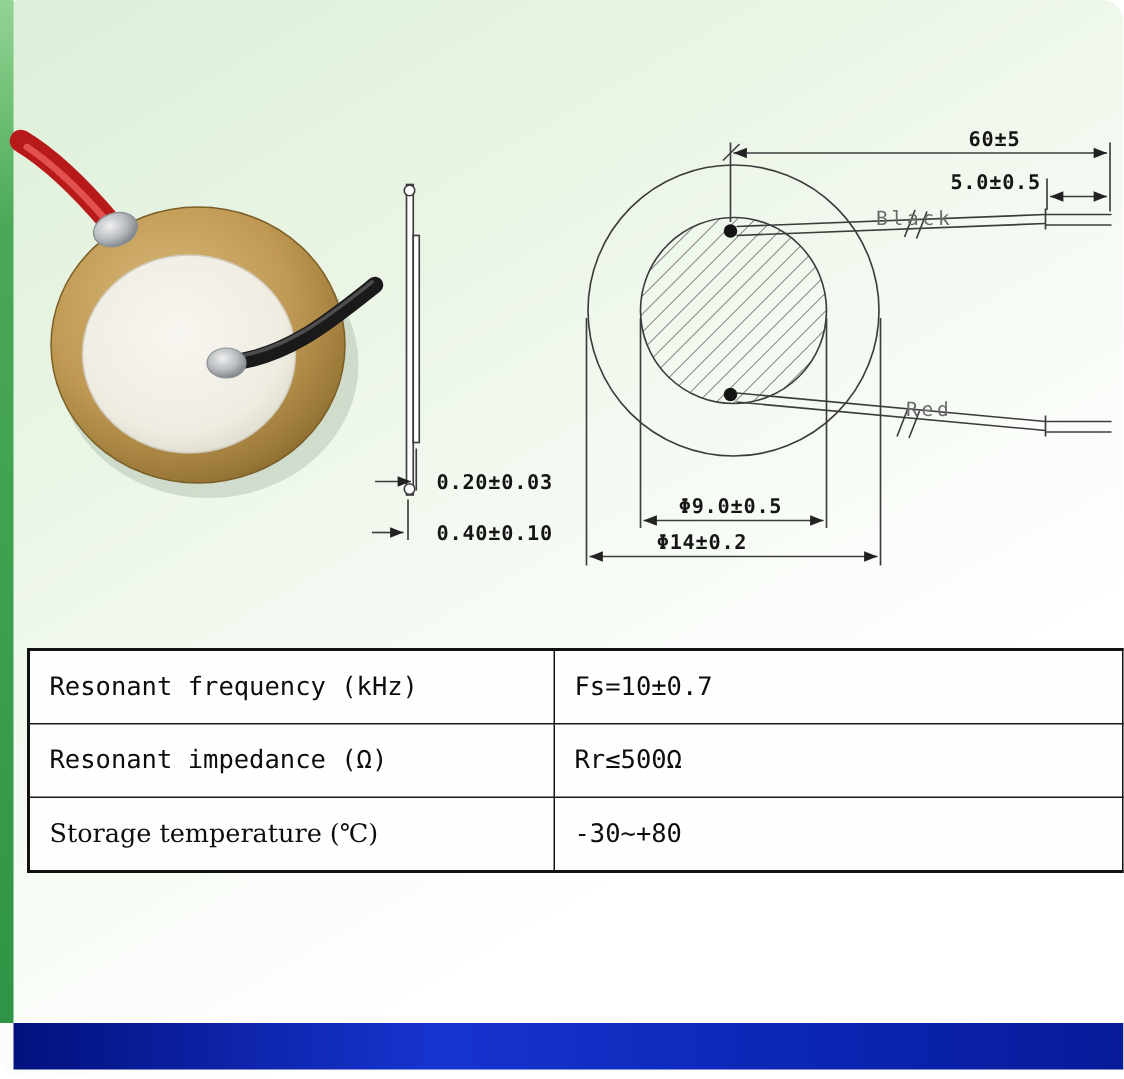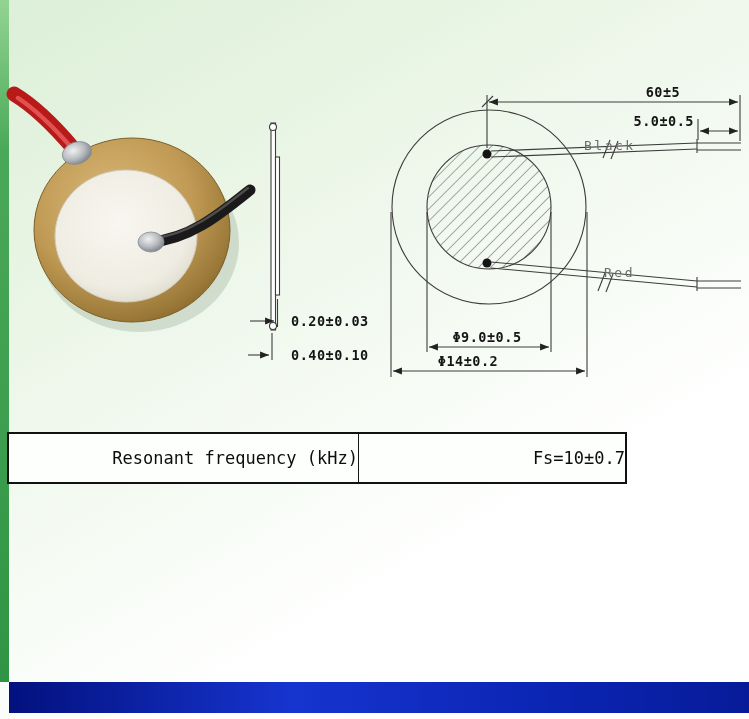--- a/index.html
+++ b/index.html
@@ -4,43 +4,43 @@
 <style>
   html,body { margin:0; padding:0; }
   body {
     width:749px; height:719px; position:relative; overflow:hidden;
     background:#ffffff;
     font-family:"DejaVu Sans Mono","DejaVu Sans",monospace;
   }
   .page {
     position:absolute; left:0; top:0; width:749px; height:719px;
     background:linear-gradient(150deg,#dcefd8 0%,#e7f4e2 22%,#f4faf2 48%,#ffffff 72%,#ffffff 100%);
+    border-radius:14px;
   }
   .accent-strip {
     position:absolute; left:0; top:0; width:9px; height:682px;
     background:linear-gradient(180deg,#93d493 0%,#4aa958 22%,#2f9445 100%);
   }
   .footer-bar {
     position:absolute; left:9px; top:682px; width:740px; height:31px;
     background:linear-gradient(90deg,#03117e 0%,#1634cf 38%,#0b25b4 72%,#071b99 100%);
   }
   svg.art { position:absolute; left:0; top:0; }
   text.dim {
     font-family:"DejaVu Sans Mono",monospace; font-size:13.5px; font-weight:bold;
     fill:#151515; letter-spacing:0.5px;
   }
   text.wlabel {
     font-family:"DejaVu Sans Mono",monospace; font-size:13px;
     fill:#6b6b6b; letter-spacing:2.5px;
   }
   table.spec {
-    position:absolute; left:7px; top:432px; width:620px;
+    position:absolute; left:18px; top:432px; width:732px;
     border-collapse:collapse; background:#fdfffd; table-layout:fixed;
     border:2px solid #111;
-    text-align:right;
   }
   table.spec td {
     border:1.6px solid #161616; height:48px; font-size:17px; color:#0d0d0d;
     padding:0 0 0 13px; vertical-align:middle;
     font-family:"DejaVu Sans Mono","DejaVu Sans",monospace;
     white-space:nowrap; overflow:hidden;
   }
   td.param { width:336px; }
   table.spec tr:nth-child(3) td.param { font-family:"DejaVu Serif","Liberation Serif",serif; }
 </style>
@@ -147,17 +147,25 @@
       <text class="dim" x="291" y="360">0.40±0.10</text>
     </g>
   </svg>
 
   <table class="spec">
     <tbody>
       <tr>
         <td class="param">Resonant frequency (kHz)</td>
         <td class="value">Fs=10±0.7</td>
       </tr>
+      <tr>
+        <td class="param">Resonant impedance (Ω)</td>
+        <td class="value">Rr≤500Ω</td>
+      </tr>
+      <tr>
+        <td class="param">Storage temperature (℃)</td>
+        <td class="value">-30~+80</td>
+      </tr>
     </tbody>
   </table>
 
   <div class="footer-bar"></div>
 </div>
 
 </body></html>

